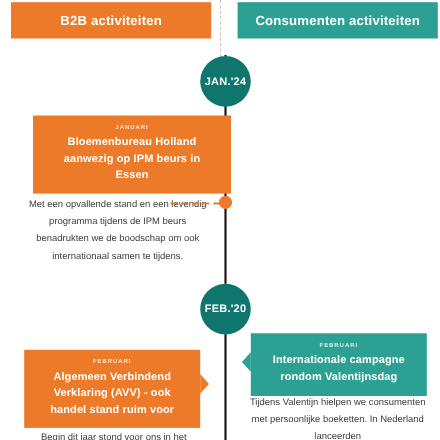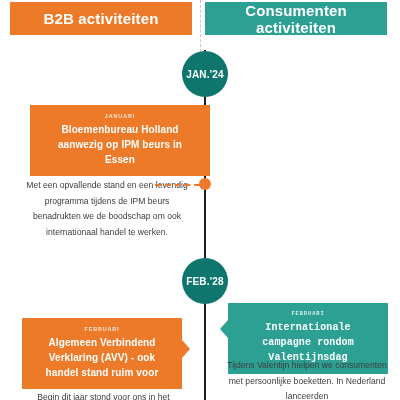--- a/index.html
+++ b/index.html
@@ -25,32 +25,32 @@
 
   
   .hdr {
     position: absolute;
     top: 2px;
     height: 33px;
     display: flex;
     align-items: center;
     justify-content: center;
     color: #ffffff;
-    font-size: 15px;
+    font-size: 12px;
     font-weight: bold;
     letter-spacing: 0.15px;
     text-align: center;
   }
   #hdr-b2b {
     left: 10px;
     width: 182px;
     background: #ED7A28;
   }
   #hdr-consumer {
-    left: 205px;
+    left: 216px;
     width: 182px;
     background: #2BA093;
   }
 
   
   #divider-dashed {
     position: absolute;
     left: 199.5px;
     top: 0px;
     width: 0;
@@ -89,21 +89,21 @@
 
   
   .card {
     position: absolute;
     color: #ffffff;
     text-align: center;
     box-sizing: border-box;
     padding: 8px 13px 9px 13px;
   }
   .card.orange { background: #ED7A28; }
-  .card.teal   { background: #2BA093; font-family: Liberation Mono, monospace; }
+  .card.teal   { background: #2BA093; }
 
   .card-month {
     font-size: 5.4px;
     font-weight: bold;
     letter-spacing: 0.9px;
     opacity: 0.82;
     margin-bottom: 4px;
   }
   .card-title {
     font-size: 10px;
@@ -174,28 +174,28 @@
   <div class="hdr" id="hdr-consumer">Consumenten activiteiten</div>
 
   <div id="divider-dashed"></div>
 
   <div class="tl-seg" id="tl-top"></div>
   <div class="tl-seg" id="tl-mid"></div>
   <div class="tl-seg" id="tl-bottom"></div>
 
   <div class="node" id="node-jan">JAN.'24</div>
 
-  <div class="node" id="node-feb">FEB.'28</div>
+  <div class="node" id="node-feb">FEB.'20</div>
 
   <div class="card orange" id="card-jan">
     <div class="card-month">JANUARI</div>
     <div class="card-title">Bloemenbureau Holland aanwezig op IPM beurs in Essen</div>
   </div>
 
-  <div class="body-text" id="body-jan">Met een opvallende stand en een levendig programma tijdens de IPM beurs benadrukten we de boodschap om ook internationaal handel te werken.</div>
+  <div class="body-text" id="body-jan">Met een opvallende stand en een levendig programma tijdens de IPM beurs benadrukten we de boodschap om ook internationaal samen te tijdens.</div>
 
   <div id="connector-jan"></div>
   <div id="dot-jan"></div>
 
   <div class="card orange" id="card-feb-b2b">
     <div class="card-month">FEBRUARI</div>
     <div class="card-title">Algemeen Verbindend Verklaring (AVV) - ook handel stand ruim voor</div>
     <div class="notch notch-right" style="right:-8px; top:22px;"></div>
   </div>
 

